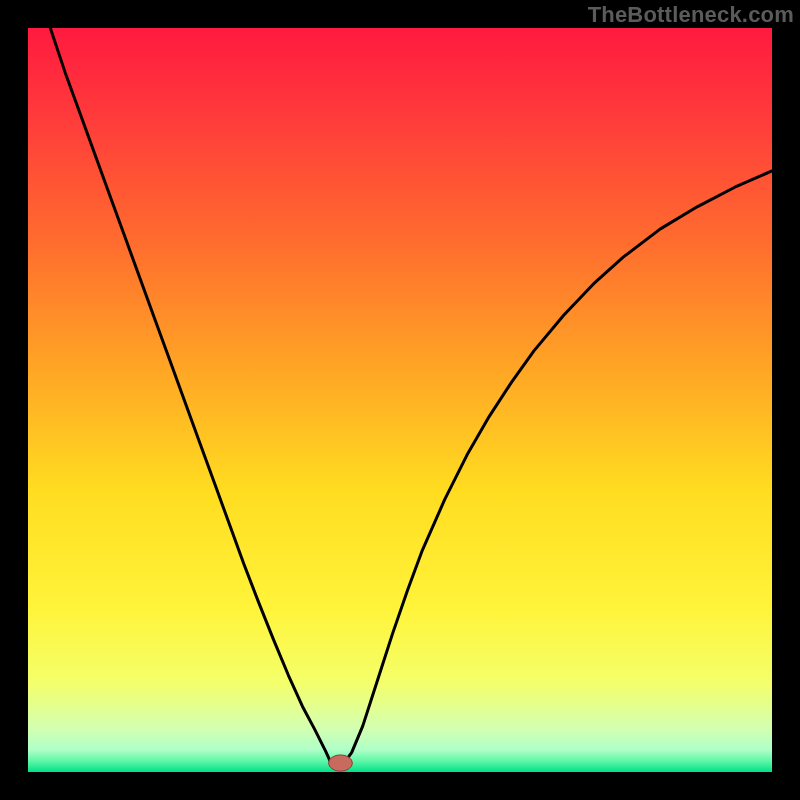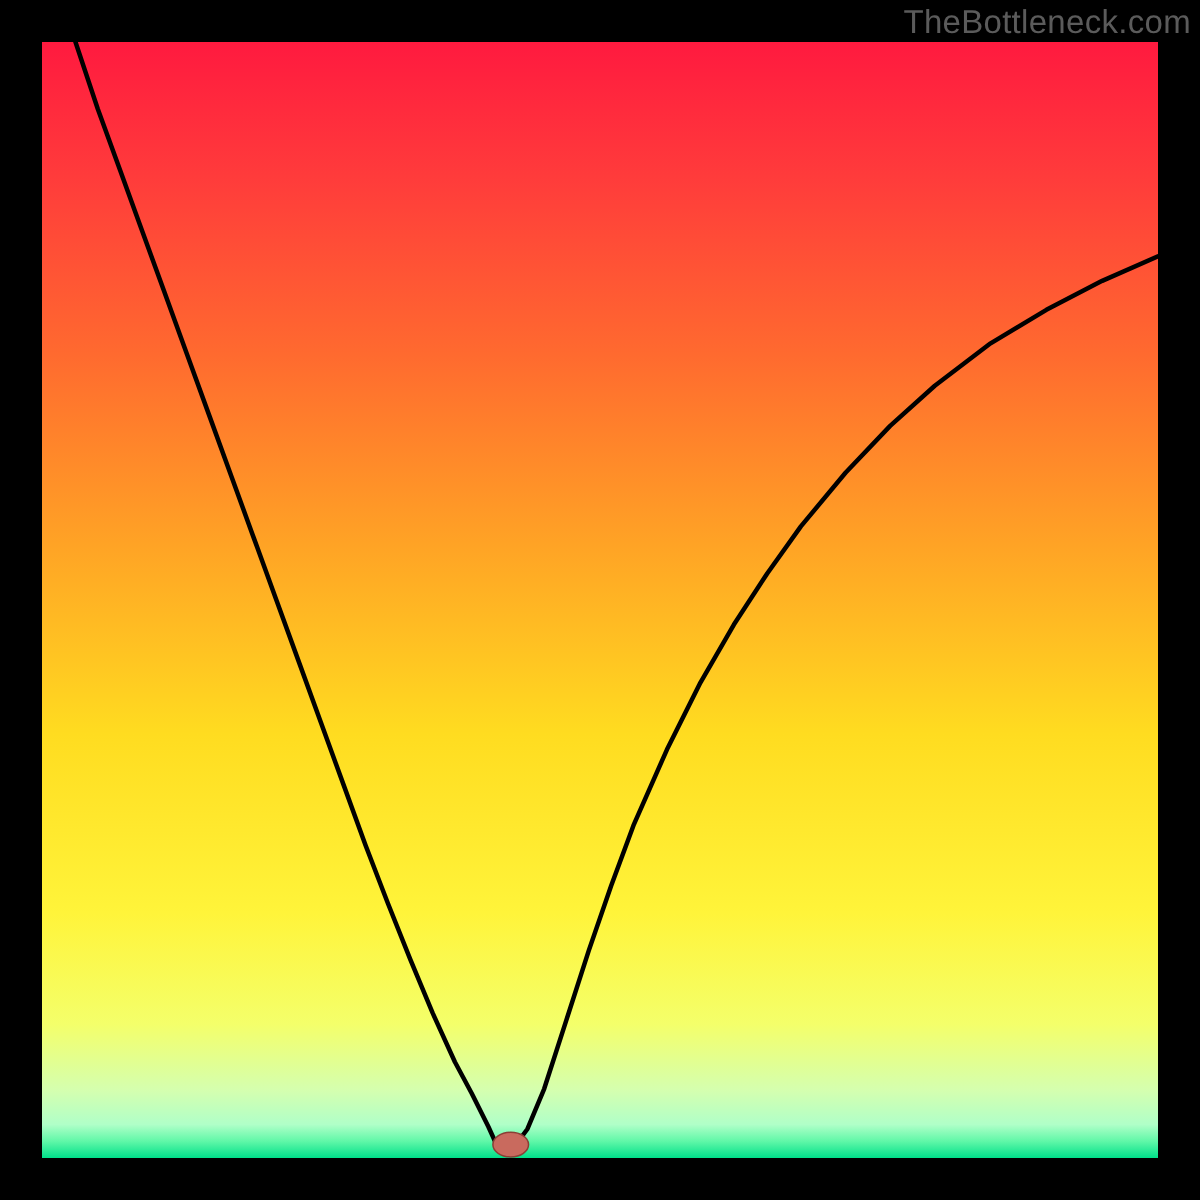--- a/index.html
+++ b/index.html
@@ -26,21 +26,21 @@
     width: 744px;
     height: 744px;
     overflow: hidden;
   }
   .watermark {
     position: absolute;
     top: 2px;
     right: 6px;
     color: #5b5b5b;
     font-size: 22px;
-    font-weight: 400;
+    font-weight: 700;
     letter-spacing: 0.2px;
     font-family: Arial, Helvetica, sans-serif;
   }
 </style>
 </head>
 <body>
 
 <div class="frame">
   <div class="plot">
     <svg width="744" height="744" viewBox="0 0 744 744" preserveAspectRatio="none">

